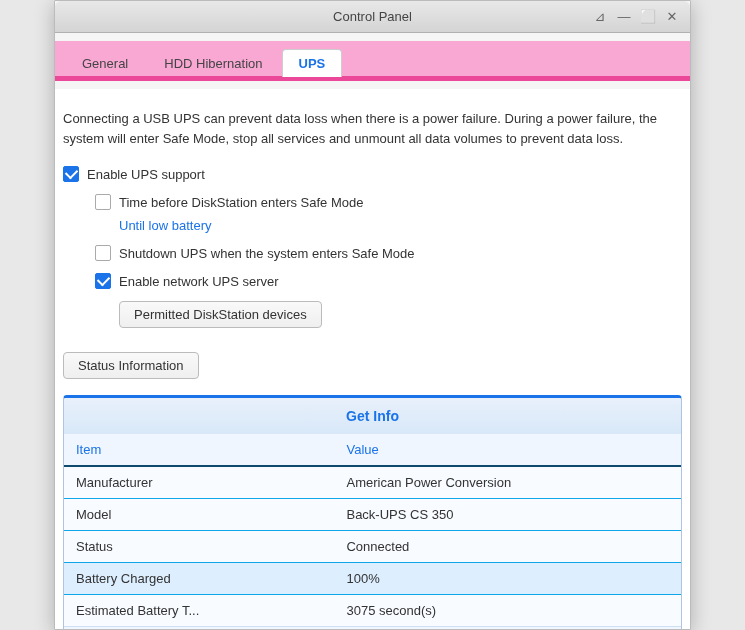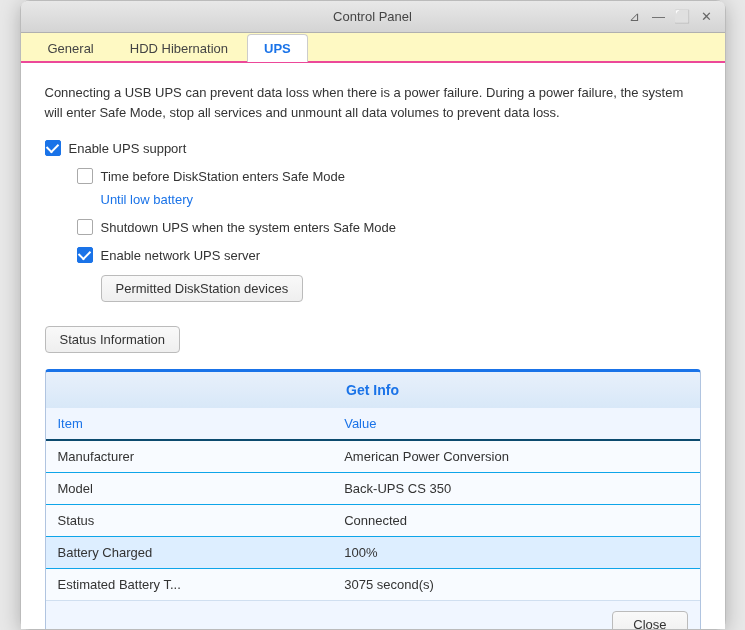--- a/index.html
+++ b/index.html
@@ -7,28 +7,29 @@
       font-family: -apple-system, BlinkMacSystemFont, "Segoe UI", Arial, sans-serif;
       font-size: 13px;
       background: #e8e8e8;
       display: flex;
       justify-content: center;
       align-items: center;
       width: 745px;
       height: 630px;
     }
     .window {
-      width: 706px;
+      width: 637px;
       height: 630px;
       background: #f5f5f5;
       border: 1px solid #bbb;
-      border-radius: 10px;
+      border-radius: 1px;
       display: flex;
       flex-direction: column;
       box-shadow: 0 4px 20px rgba(0,0,0,0.25);
+      gap: 8px;
     }
     .title-bar {
       height: 32px;
       background: linear-gradient(to bottom, #e8e8e8, #d4d4d4);
       border-bottom: 1px solid #b0b0b0;
       border-radius: 6px 6px 0 0;
       display: flex;
       align-items: center;
       justify-content: center;
       position: relative;
@@ -50,23 +51,23 @@
       height: 16px;
       display: flex;
       align-items: center;
       justify-content: center;
       color: #666;
       font-size: 13px;
       cursor: pointer;
     }
     .tab-bar {
       display: flex;
-      padding: 0 10px 0;
-      background: #fef9c3;
-      border-bottom: 2px solid #ec4899;
+      padding: 7px 10px 0;
+      background: #f9a8d4;
+      border-bottom: 5px solid #ec4899;
       gap: 2px;
     }
     .tab {
       padding: 6px 16px;
       font-size: 13px;
       color: #444;
       border: 1px solid transparent;
       border-bottom: none;
       border-radius: 4px 4px 0 0;
       cursor: pointer;
@@ -77,21 +78,21 @@
     .tab.active {
       background: #fff;
       border-color: #ccc;
       border-bottom-color: #fff;
       color: #1a73e8;
       font-weight: 600;
     }
     .content {
       flex: 1;
       background: #fff;
-      padding: 20px 24px;
+      padding: 20px 8px;
       overflow: auto;
     }
     .description {
       color: #333;
       line-height: 1.5;
       margin-bottom: 18px;
     }
     .option-row {
       display: flex;
       align-items: flex-end;

